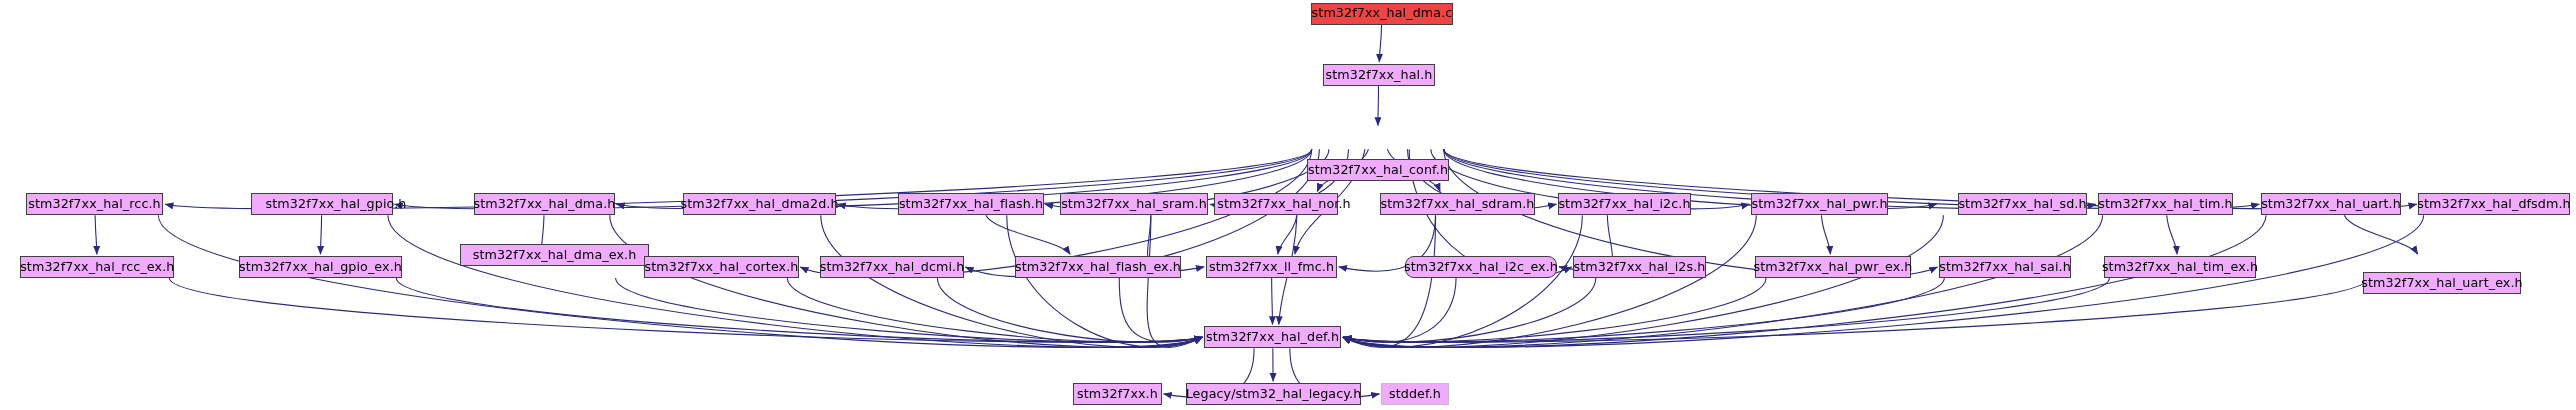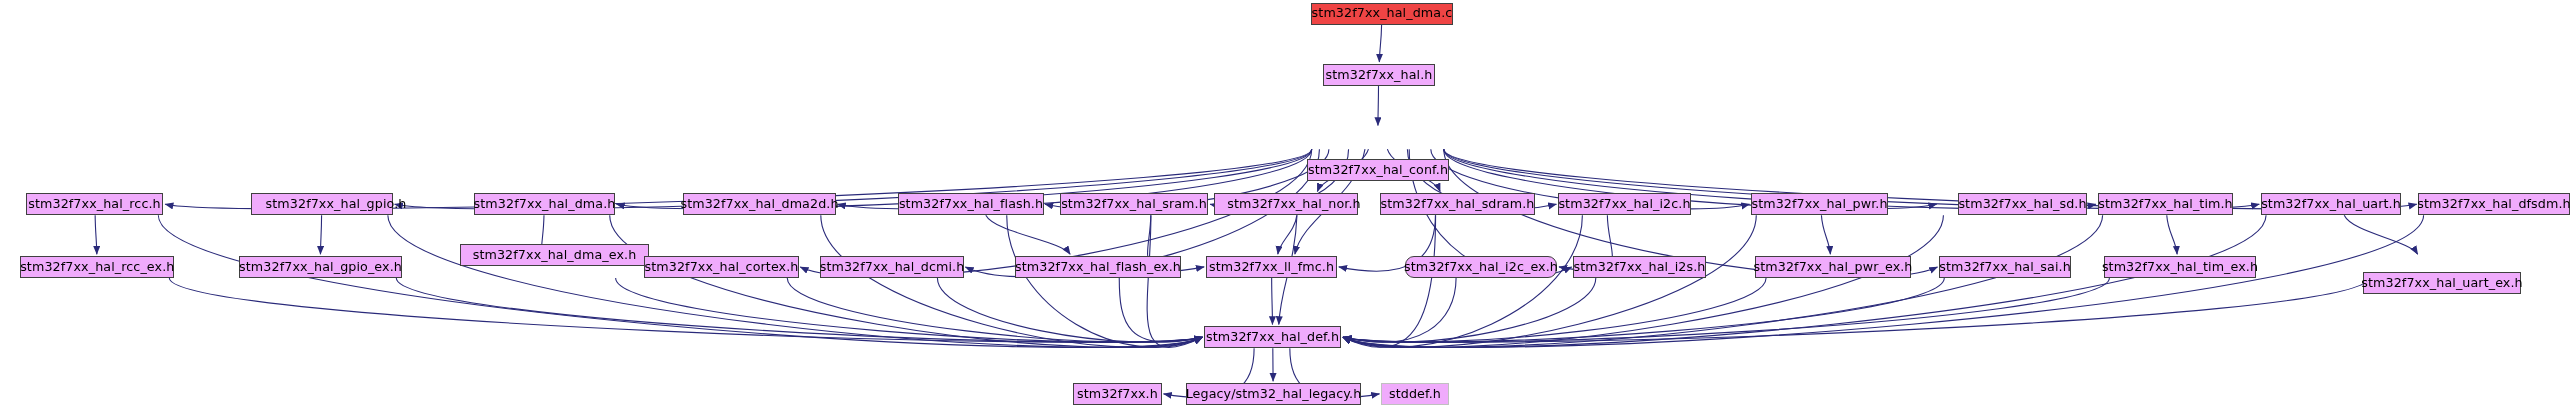--- a/index.html
+++ b/index.html
@@ -106,21 +106,21 @@
   <div id="node-layer">
       <div class="node root" style="left: 1311px; top: 2.5px; width: 142px;">stm32f7xx_hal_dma.c</div>
       <div class="node" style="left: 1323px; top: 64px; width: 112px;">stm32f7xx_hal.h</div>
       <div class="node" style="left: 1307px; top: 127px; width: 142px; margin-top: 32px;">stm32f7xx_hal_conf.h</div>
       <div class="node" style="left: 26px; top: 193px; width: 137px;">stm32f7xx_hal_rcc.h</div>
       <div class="node" style="left: 251px; top: 193px; width: 142px; padding-left: 28px;">stm32f7xx_hal_gpio.h</div>
       <div class="node" style="left: 474px; top: 193px; width: 141px;">stm32f7xx_hal_dma.h</div>
       <div class="node" style="left: 683px; top: 193px; width: 153px;">stm32f7xx_hal_dma2d.h</div>
       <div class="node" style="left: 898px; top: 193px; width: 146px;">stm32f7xx_hal_flash.h</div>
       <div class="node" style="left: 1060px; top: 193px; width: 148px;">stm32f7xx_hal_sram.h</div>
-      <div class="node" style="left: 1214px; top: 193px; width: 144px; padding-left: 16px;">stm32f7xx_hal_nor.h</div>
+      <div class="node" style="left: 1214px; top: 193px; width: 124px; padding-left: 16px;">stm32f7xx_hal_nor.h</div>
       <div class="node" style="left: 1380px; top: 193px; width: 155px;">stm32f7xx_hal_sdram.h</div>
       <div class="node" style="left: 1558px; top: 193px; width: 133px;">stm32f7xx_hal_i2c.h</div>
       <div class="node" style="left: 1751px; top: 193px; width: 137px;">stm32f7xx_hal_pwr.h</div>
       <div class="node" style="left: 1938px; top: 193px; width: 129px; margin-left: 20px;">stm32f7xx_hal_sd.h</div>
       <div class="node" style="left: 2098px; top: 193px; width: 135px;">stm32f7xx_hal_tim.h</div>
       <div class="node" style="left: 2261px; top: 193px; width: 140px;">stm32f7xx_hal_uart.h</div>
       <div class="node" style="left: 2418px; top: 193px; width: 152px;">stm32f7xx_hal_dfsdm.h</div>
       <div class="node" style="left: 20.3px; top: 256px; width: 154px;">stm32f7xx_hal_rcc_ex.h</div>
       <div class="node" style="left: 239px; top: 256px; width: 163px;">stm32f7xx_hal_gpio_ex.h</div>
       <div class="node" style="left: 460px; top: 244px; width: 189px;">stm32f7xx_hal_dma_ex.h</div>

